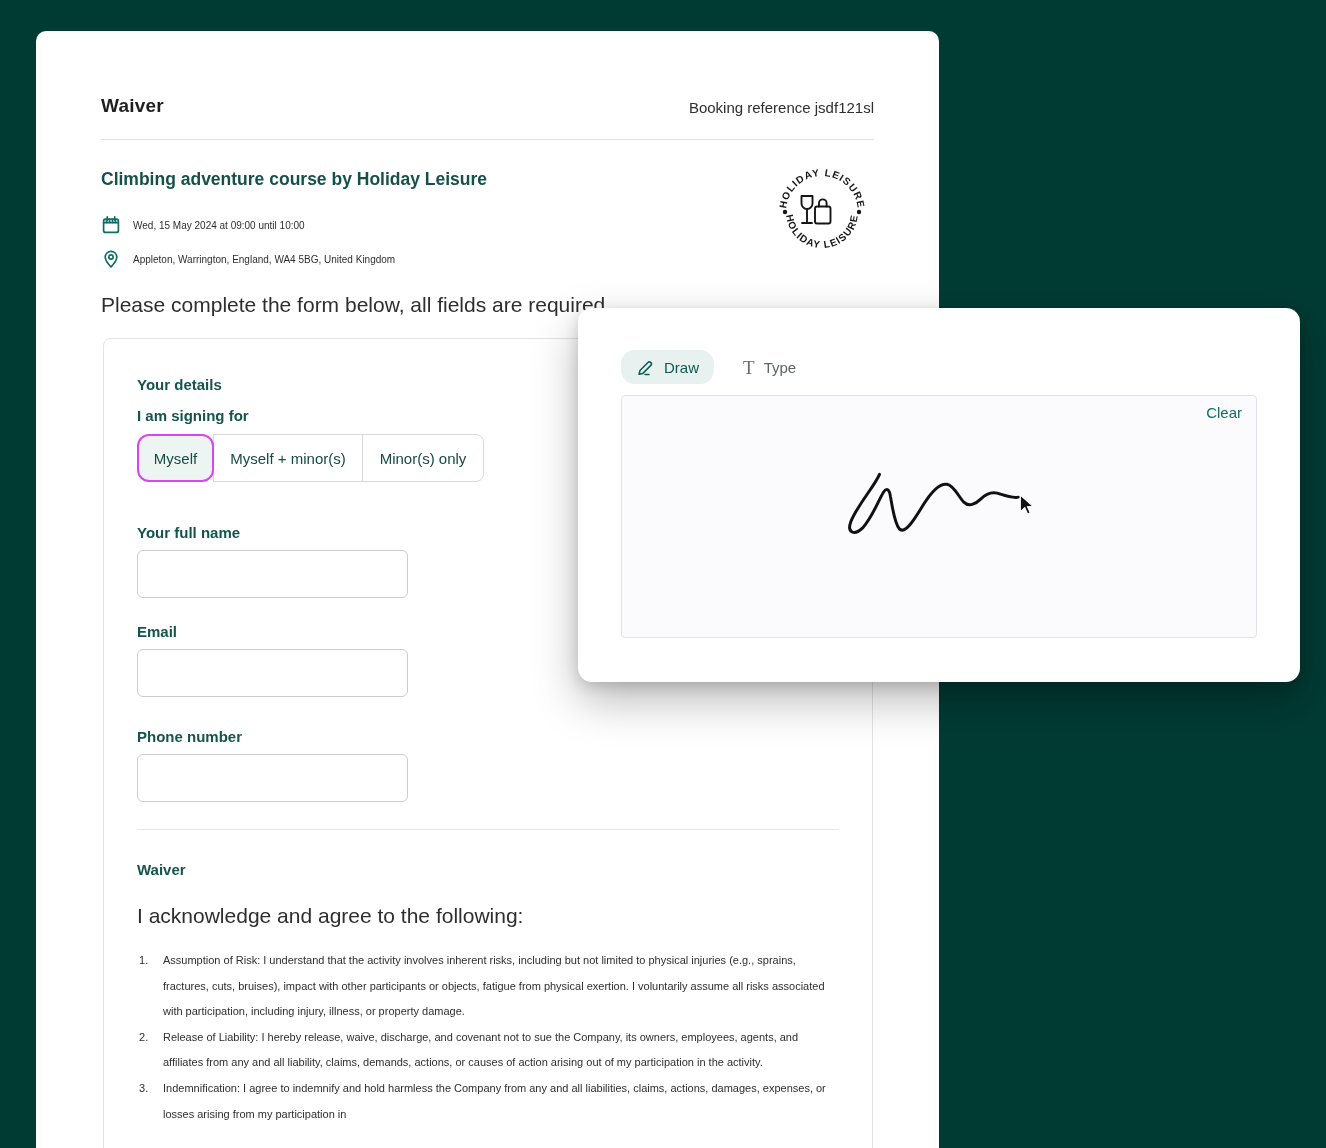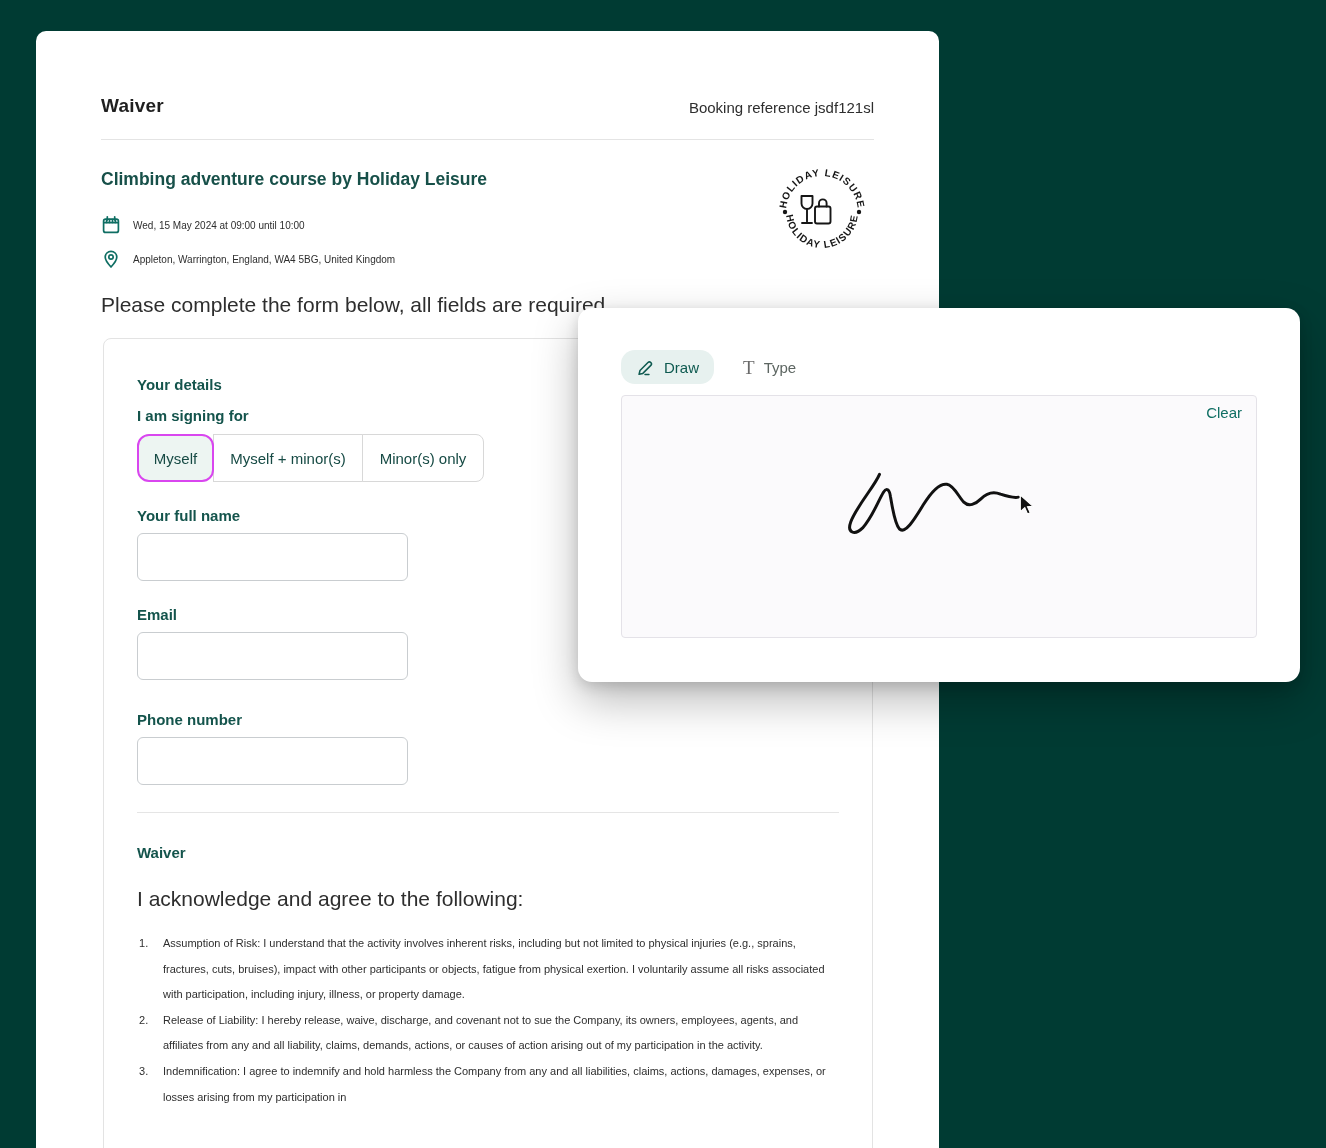--- a/index.html
+++ b/index.html
@@ -65,21 +65,21 @@
   .seg.first { margin-left: 0; }
   .seg.selected {
     border: 2px solid #d946ef; background: #edf5f2; border-radius: 12px;
     position: relative; z-index: 2; font-weight: 400;
   }
   .seg.last { border-radius: 0 8px 8px 0; }
   .seg.w1 { width: 77px; }
   .seg.w2 { width: 150px; }
   .seg.w3 { width: 122px; }
 
-  .lbl-name  { margin-top: 25px; }
+  .lbl-name  { margin-top: 42px; }
   .lbl-email { margin-top: 25px; }
   .lbl-phone { margin-top: 31px; }
   .text-input {
     display: block; margin-top: 8px;
     width: 271px; height: 48px;
     border: 1px solid #c9cdd0; border-radius: 6px;
     background: #fff; font-size: 15px; padding: 0 12px; color: #222;
     outline: none;
   }
   .section-divider { margin-top: 27px; border-top: 1px solid #e5e5e5; }

